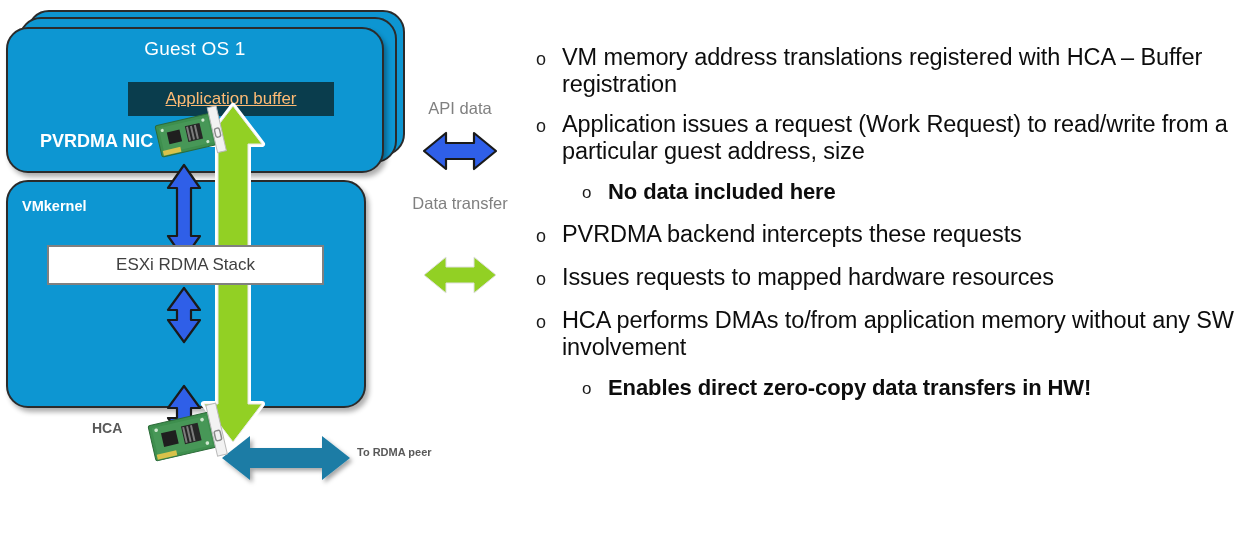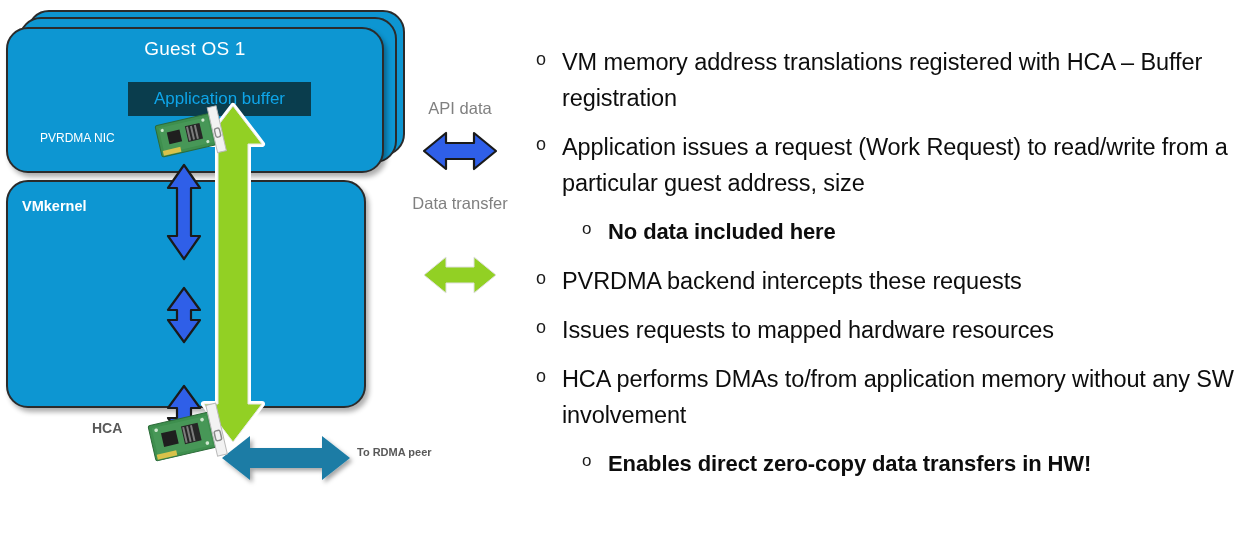--- a/index.html
+++ b/index.html
@@ -43,36 +43,37 @@
     text-align: center;
     color: #ffffff;
     font-size: 19px;
     letter-spacing: .2px;
     z-index: 6;
   }
 
   .app-buffer {
     position: absolute;
     left: 128px; top: 74px;
-    width: 183px; height: 34px;
+    width: 206px; height: 34px;
     background: #0a3d4d;
-    color: #0ea5e9;
+    color: #fdba74;
     font-size: 17px;
     display: flex;
     align-items: center;
     justify-content: center;
     z-index: 6;
+    text-decoration: underline;
   }
 
   .pvrdma-label {
     position: absolute;
     left: 40px; top: 123px;
     color: #ffffff;
-    font-size: 12px;
-    font-weight: normal;
+    font-size: 18px;
+    font-weight: bold;
     z-index: 8;
   }
 
   
   .vmkernel-box {
     position: absolute;
     left: 6px; top: 172px;
     width: 360px; height: 228px;
     background: #0d96d2;
     border: 2px solid #2b2b2b;
@@ -171,21 +172,21 @@
     color: #1b1b1b;
     font-size: 18px;
     line-height: 30px;
     text-align: left;
   }
   .bullet-row.sub .bullet-mark { width: 26px; font-size: 17px; }
   .bullet-text {
     flex: 1 1 auto;
     color: #0d0d0d;
     font-size: 23.5px;
-    line-height: 36px;
+    line-height: 27px;
     letter-spacing: -0.1px;
   }
   .bullet-row.sub .bullet-text { font-size: 22px; font-weight: bold; }
 </style>
 </head>
 <body>
 
 <div id="diagram">
 
   <div class="guest-card guest-back3"></div>
@@ -194,20 +195,21 @@
 
   <div class="guest-title">Guest OS 1</div>
 
   <div class="app-buffer">Application buffer</div>
 
   <div class="pvrdma-label">PVRDMA NIC</div>
 
   <div class="vmkernel-box"></div>
   <div class="vmkernel-label">VMkernel</div>
 
+  <div class="inner-box box-esxi">ESXi RDMA Stack</div>
 
   <div class="hca-label">HCA</div>
   <div class="rdma-peer-label">To RDMA peer</div>
 
   <svg class="svg-layer z-teal" viewBox="0 0 530 534">
     <defs>
       <filter id="softsh" x="-40%" y="-40%" width="190%" height="190%">
         <feDropShadow dx="2.5" dy="3" stdDeviation="2" flood-color="#000" flood-opacity="0.35"></feDropShadow>
       </filter>
     </defs>

